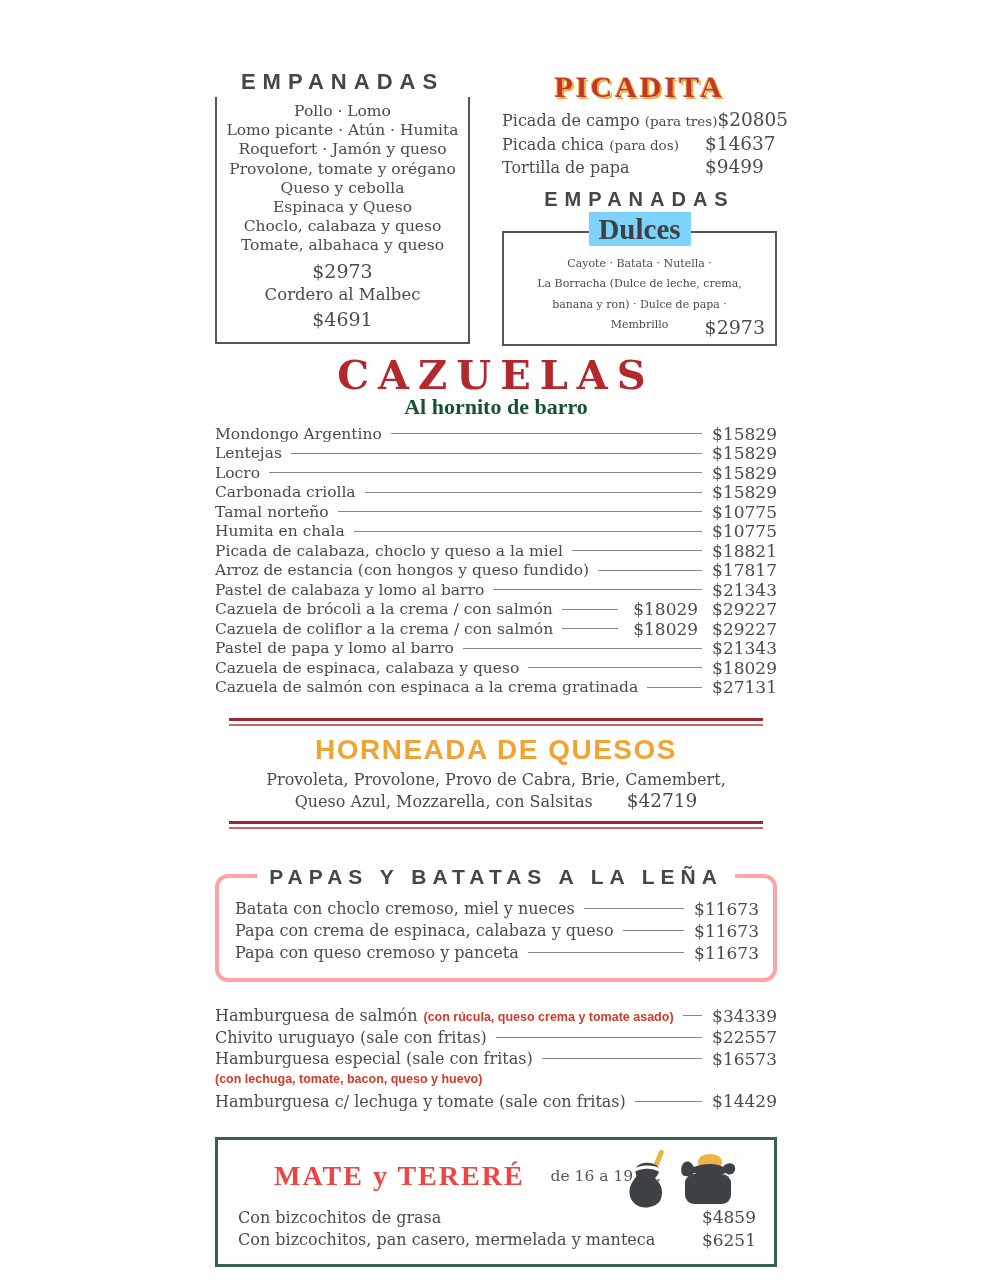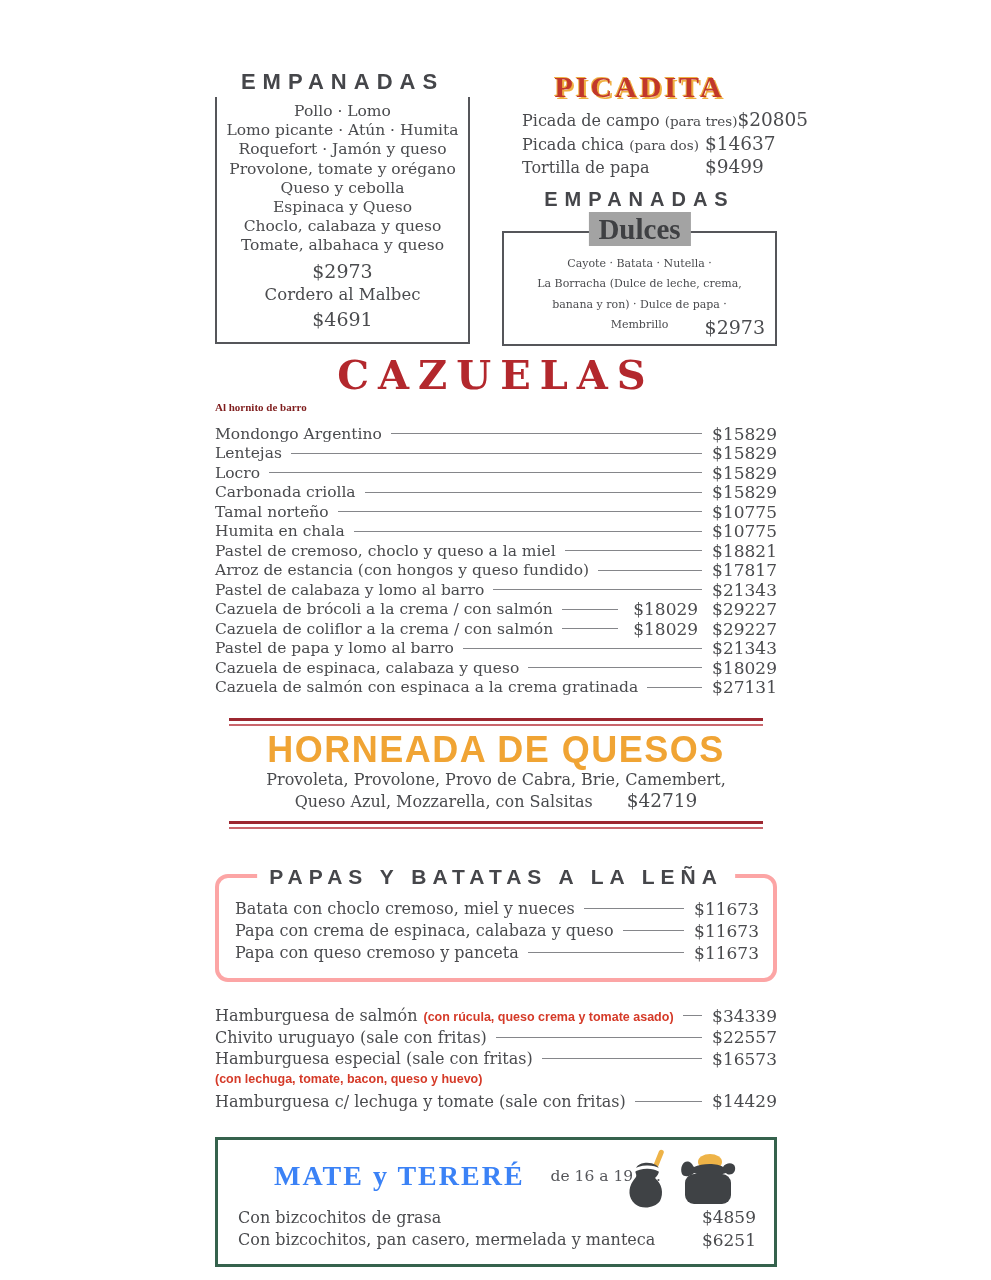--- a/index.html
+++ b/index.html
@@ -17,68 +17,68 @@
   .col-right{flex:1;min-width:0;}
 
   .emp-title{font-size:22px;letter-spacing:7px;text-align:center;line-height:24px;margin-bottom:3px;}
   .emp-box{border:2px solid #55565a;border-top:none;padding:5px 6px 9px;text-align:center;}
   .emp-item{font-size:15.5px;line-height:19.2px;}
   .price-big{font-size:19px;line-height:21px;margin:5px 0 3px;}
   .emp-special{font-size:16.5px;line-height:19px;margin-top:3px;}
 
   .picadita-title{font-size:30px;line-height:34px;text-align:center;color:#c1372b;letter-spacing:3px;
                   text-shadow:2px 2px 0 #efb041,-1px -1px 0 #efb041;margin-bottom:5px;}
-  .pic-row{display:flex;align-items:baseline;font-size:16px;line-height:21.5px;margin-left:20px;}
+  .pic-row{display:flex;align-items:baseline;font-size:16px;line-height:21.5px;}
   .pic-name{flex:1;white-space:nowrap;}
   .pic-note{font-size:13.5px;}
   .pic-price{width:72px;text-align:left;font-size:18.5px;flex:none;}
 
   .dulces-head{font-size:20px;letter-spacing:7px;text-align:center;line-height:22px;margin-top:9px;}
   .dulces-box{position:relative;border:2px solid #55565a;margin-top:21px;padding:21px 8px 8px;text-align:center;}
   .dulces-script{position:absolute;top:-21px;left:50%;transform:translateX(-50%);
-                 background:#a3a3a3;padding:0 10px;font-size:29px;line-height:34px;color:#3f4043;white-space:nowrap;}
+                 background:#7dd3fc;padding:0 10px;font-size:29px;line-height:34px;color:#3f4043;white-space:nowrap;}
   .dulces-line{font-size:11px;line-height:20.6px;}
   .dulces-price{position:absolute;right:10px;bottom:6px;font-size:19px;}
 
   
   .caz-title{font-size:40px;line-height:44px;font-weight:700;letter-spacing:9px;text-align:center;
              color:#b3282d;margin-top:7px;font-family:"DejaVu Serif", serif;}
-  .caz-sub{font-size:11px;line-height:20px;color:#7f1d1d;margin-top:0px;}
+  .caz-sub{font-size:22px;line-height:20px;text-align:center;color:#14532d;margin-top:0px;}
   .caz-rows{margin-top:7px;}
   .crow{display:flex;align-items:center;height:19.5px;font-size:15.5px;}
   .lbl{white-space:nowrap;flex:none;}
   .leader{flex:1;height:1px;background:#85868a;margin:0 10px 0 9px;}
   .price{min-width:62px;text-align:right;font-size:17px;flex:none;}
   .price.mid{min-width:70px;margin-right:14px;}
 
   
   .sep{height:3px;border-top:3px solid #9c2730;border-bottom:2px solid #c9666c;margin:0 14px;}
   .sep.first{margin-top:21px;}
-  .horn-title{font-size:36px;line-height:32px;letter-spacing:1.5px;text-align:center;color:#f0a434;margin-top:8px;}
+  .horn-title{font-size:28px;line-height:32px;letter-spacing:1.5px;text-align:center;color:#f0a434;margin-top:8px;}
   .horn-desc{font-size:16px;line-height:21.5px;text-align:center;margin-top:3px;margin-bottom:8px;}
   .horn-price{font-size:18.5px;margin-left:34px;}
 
   
   .papas-box{position:relative;border:4px solid #fca5a5;border-radius:13px;margin-top:45px;
              padding:20px 14px 14px 16px;}
   .papas-title{position:absolute;top:-14px;left:50%;transform:translateX(-50%);background:#fff;
                padding:0 12px;font-size:21px;letter-spacing:6px;white-space:nowrap;line-height:26px;}
   .papas-box .crow{height:22px;font-size:16px;}
 
   
   .burgers{margin-top:23px;}
   .burgers .crow{height:21.5px;font-size:16px;}
   .red-note{font-family:"Liberation Sans", sans-serif;font-weight:700;font-size:12.5px;color:#d53a28;margin-left:6px;white-space:nowrap;}
   .red-note-line{font-family:"Liberation Sans", sans-serif;font-weight:700;font-size:12.5px;color:#d53a28;
                  line-height:19px;margin:1px 0;}
 
   
   .mate-box{position:relative;border:3px solid #35624d;margin-top:25px;padding:10px 18px 13px 20px;}
   .mate-head{display:flex;align-items:center;margin-left:36px;margin-top:4px;height:44px;}
-  .mate-title{font-size:28px;line-height:34px;color:#3b82f6;letter-spacing:2px;white-space:nowrap;}
+  .mate-title{font-size:28px;line-height:34px;color:#ef4444;letter-spacing:2px;white-space:nowrap;}
   .mate-time{font-size:15.5px;color:#55565a;margin-left:26px;white-space:nowrap;}
   .mate-icons{position:absolute;right:34px;top:8px;}
   .mate-rows{margin-top:8px;}
   .mrow{display:flex;align-items:center;height:22.5px;font-size:16px;}
   .mspacer{flex:1;}
 </style>
 </head>
 <body>
 
 <div class="page">
@@ -159,21 +159,21 @@
             <span class="lbl">Tamal norteño</span>
             <span class="leader"></span>
             <span class="price">$10775</span>
           </div>
         <div class="crow">
             <span class="lbl">Humita en chala</span>
             <span class="leader"></span>
             <span class="price">$10775</span>
           </div>
         <div class="crow">
-            <span class="lbl">Pastel de cremoso, choclo y queso a la miel</span>
+            <span class="lbl">Picada de calabaza, choclo y queso a la miel</span>
             <span class="leader"></span>
             <span class="price">$18821</span>
           </div>
         <div class="crow">
             <span class="lbl">Arroz de estancia (con hongos y queso fundido)</span>
             <span class="leader"></span>
             <span class="price">$17817</span>
           </div>
         <div class="crow">
             <span class="lbl">Pastel de calabaza y lomo al barro</span>

